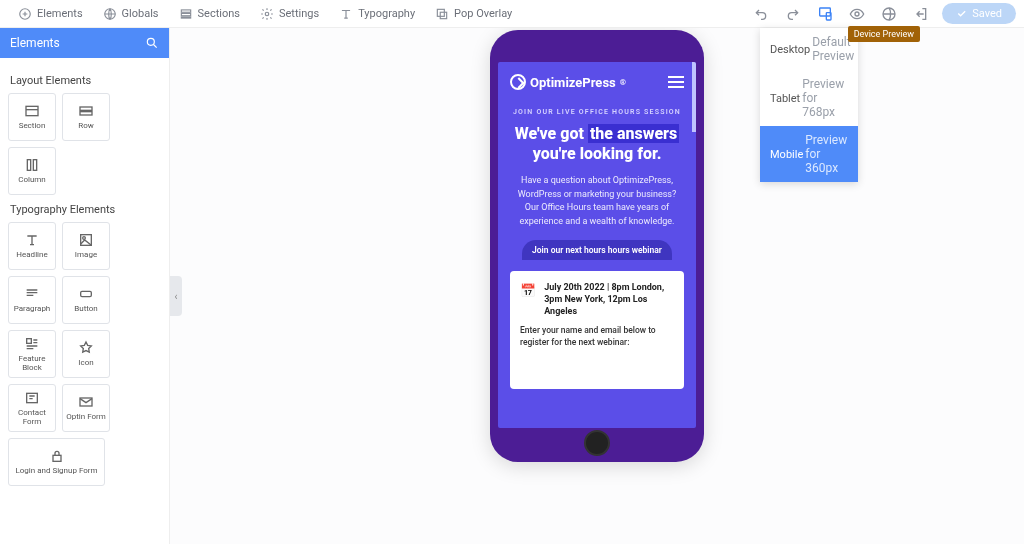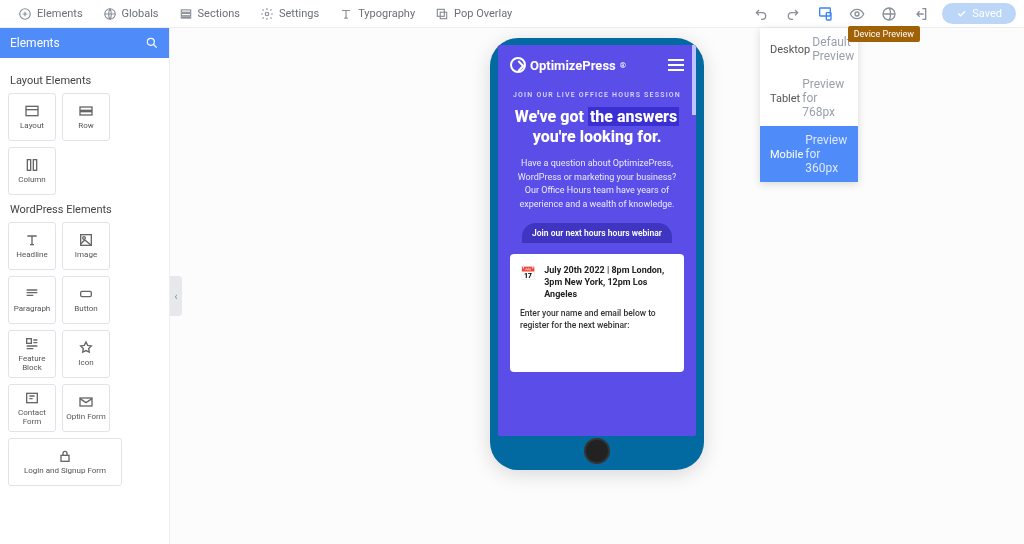--- a/index.html
+++ b/index.html
@@ -24,29 +24,29 @@
   .device-dd-tooltip { position:absolute; top:-2px; right:-62px; background:#a16207; color:#fff; font-size:9px; padding:3px 6px; border-radius:2px; white-space:nowrap; }
 
   
   .leftpanel { position:absolute; top:28px; left:0; width:170px; bottom:0; background:#fff; border-right:1px solid #eee; overflow:hidden; }
   .lp-header { background:#4f8bf9; color:#fff; font-size:12px; padding:8px 10px; display:flex; align-items:center; justify-content:space-between; }
   .lp-search { width:14px; height:14px; }
   .lp-body { padding:8px 8px 0 8px; overflow-y:auto; height:calc(100% - 32px); }
   .lp-section-title { font-size:11px; color:#444; margin:8px 0 6px 2px; }
   .lp-grid { display:flex; flex-wrap:wrap; gap:6px; }
   .lp-card { width:48px; height:48px; border:1px solid #e0e3e8; border-radius:3px; display:flex; flex-direction:column; align-items:center; justify-content:center; gap:3px; font-size:8px; color:#555; text-align:center; line-height:1.1; padding:2px; cursor:grab; }
-  .lp-card.wide { width:114px; }
+  .lp-card.wide { width:97px; }
   .lp-card .ic { width:16px; height:16px; color:#666; display:flex; align-items:center; justify-content:center; }
 
   
   .canvas { position:absolute; top:28px; left:170px; right:0; bottom:0; background:#fcfcfd; overflow:hidden; }
   .collapse-handle { position:absolute; left:0; top:248px; width:12px; height:40px; background:#e6e8ec; border-radius:0 4px 4px 0; display:flex; align-items:center; justify-content:center; color:#888; font-size:10px; cursor:pointer; }
 
   
-  .phone { position:absolute; left:50%; top:10px; transform:translateX(-50%); width:214px; height:432px; background:#0369a1; border-radius:28px; padding:7px 8px 34px 8px; box-shadow:0 4px 20px rgba(0,0,0,.15); }
+  .phone { position:absolute; left:50%; top:2px; transform:translateX(-50%); width:214px; height:432px; background:#4c1d95; border-radius:28px; padding:32px 8px 34px 8px; box-shadow:0 4px 20px rgba(0,0,0,.15); }
   .phone-home { position:absolute; bottom:6px; left:50%; transform:translateX(-50%); width:26px; height:26px; border-radius:50%; background:#222; border:2px solid #333; }
   .screen { width:100%; height:100%; background:#5b4ee8; border-radius:2px; overflow:hidden; position:relative; color:#fff; }
   .screen::after{ content:""; position:absolute; top:0; right:0; width:4px; height:70px; background:#bfc3ff; }
   .screen-inner{ padding:12px 12px 0 12px; font-size:10px; text-align:center; }
   .brand-row{ display:flex; align-items:center; justify-content:space-between; margin-bottom:18px;}
   .brand{ display:flex; align-items:center; gap:4px; font-weight:700; font-size:13px;}
   .brand-mark{ width:16px; height:16px; border:2px solid #fff; border-radius:50%; position:relative;}
   .brand-mark::after{content:""; position:absolute; left:3px; top:3px; width:6px; height:6px; border-top:2px solid #fff; border-right:2px solid #fff; transform:rotate(45deg);}
   .burger{ width:16px; display:flex; flex-direction:column; gap:3px;}
   .burger span{ height:2px; background:#fff; }
@@ -196,42 +196,42 @@
   <div class="lp-body" id="lp-body">
       <div class="lp-section-title">Layout Elements</div>
       <div class="lp-grid">
         <div class="lp-card">
           <div class="ic">
             <svg width="16" height="16" viewBox="0 0 24 24" fill="none" stroke="currentColor" stroke-width="2">
               <rect x="3" y="5" width="18" height="14"></rect>
               <path d="M3 10h18"></path>
             </svg>
           </div>
-          <div>Layout</div>
+          <div>Section</div>
         </div>
         <div class="lp-card">
           <div class="ic">
             <svg width="16" height="16" viewBox="0 0 24 24" fill="none" stroke="currentColor" stroke-width="2">
               <rect x="3" y="6" width="18" height="5"></rect>
               <rect x="3" y="13" width="18" height="5"></rect>
             </svg>
           </div>
           <div>Row</div>
         </div>
         <div class="lp-card">
           <div class="ic">
             <svg width="16" height="16" viewBox="0 0 24 24" fill="none" stroke="currentColor" stroke-width="2">
               <rect x="5" y="4" width="5" height="16"></rect>
               <rect x="14" y="4" width="5" height="16"></rect>
             </svg>
           </div>
           <div>Column</div>
         </div>
       </div>
-      <div class="lp-section-title">WordPress Elements</div>
+      <div class="lp-section-title">Typography Elements</div>
       <div class="lp-grid">
         <div class="lp-card">
           <div class="ic">
             <svg width="16" height="16" viewBox="0 0 24 24" fill="none" stroke="currentColor" stroke-width="2">
               <path d="M5 6h14M12 6v13M9 19h6"></path>
             </svg>
           </div>
           <div>Headline</div>
         </div>
         <div class="lp-card">

